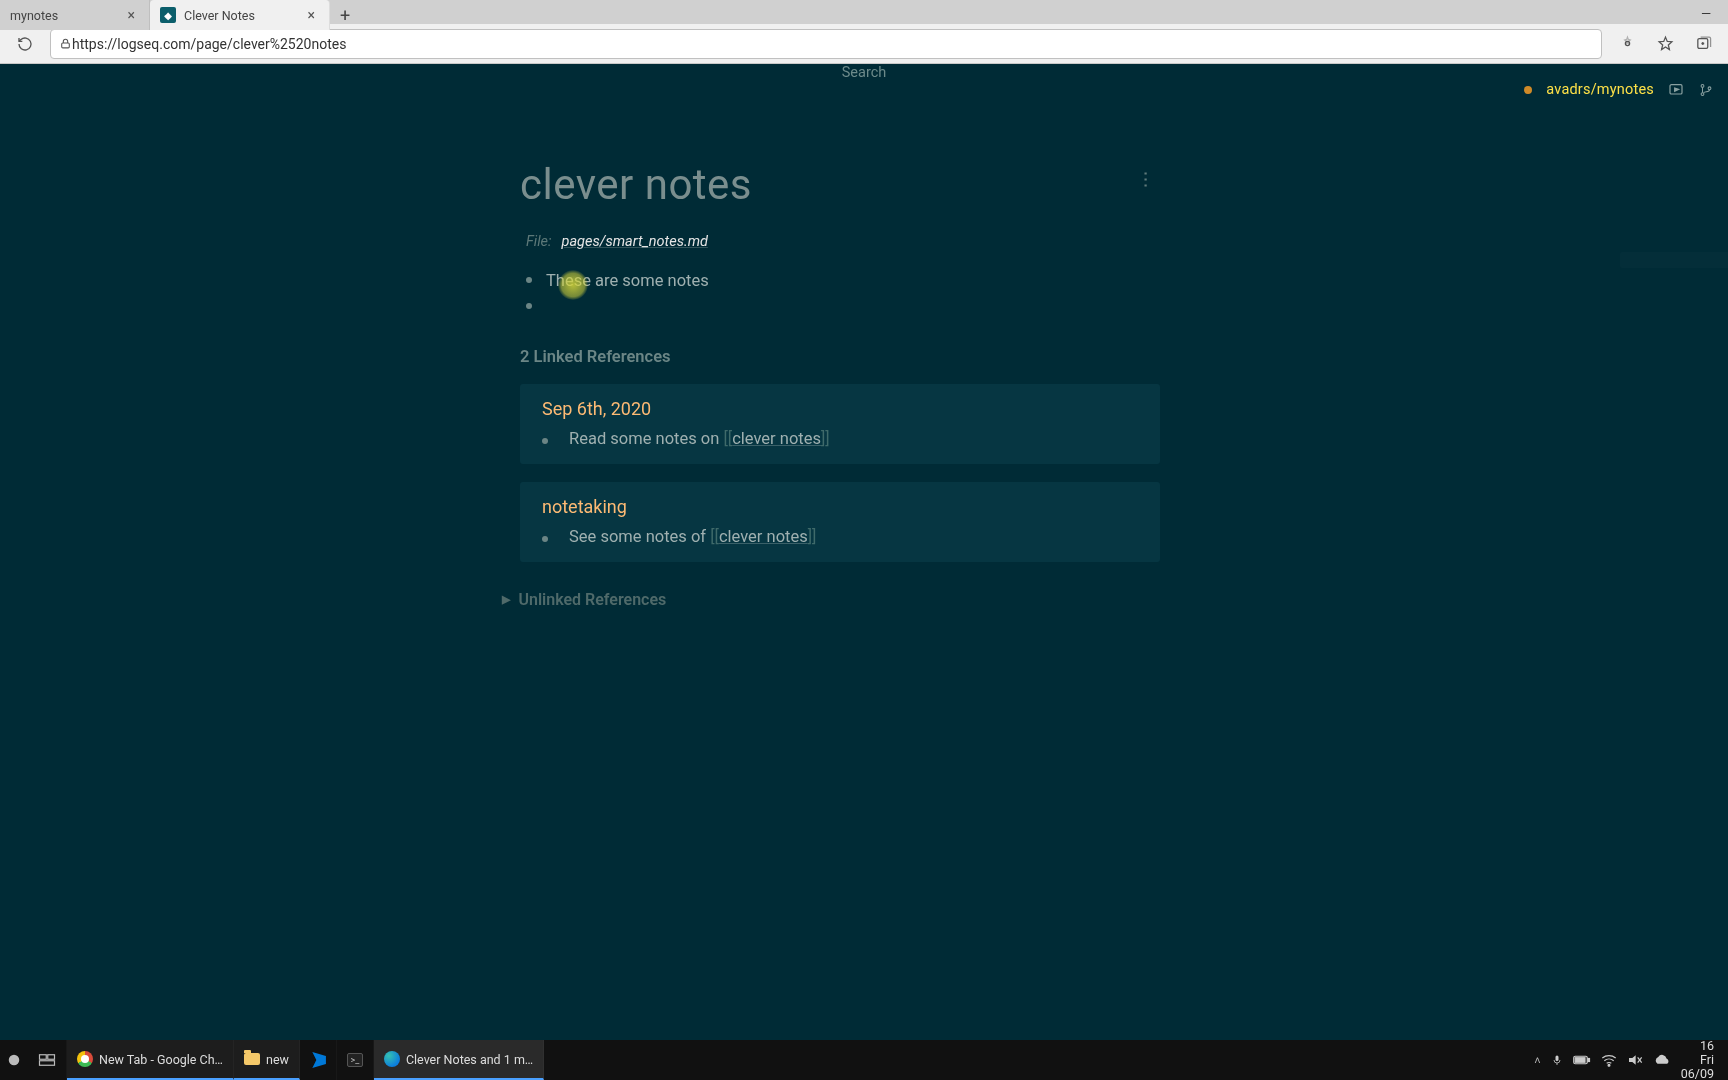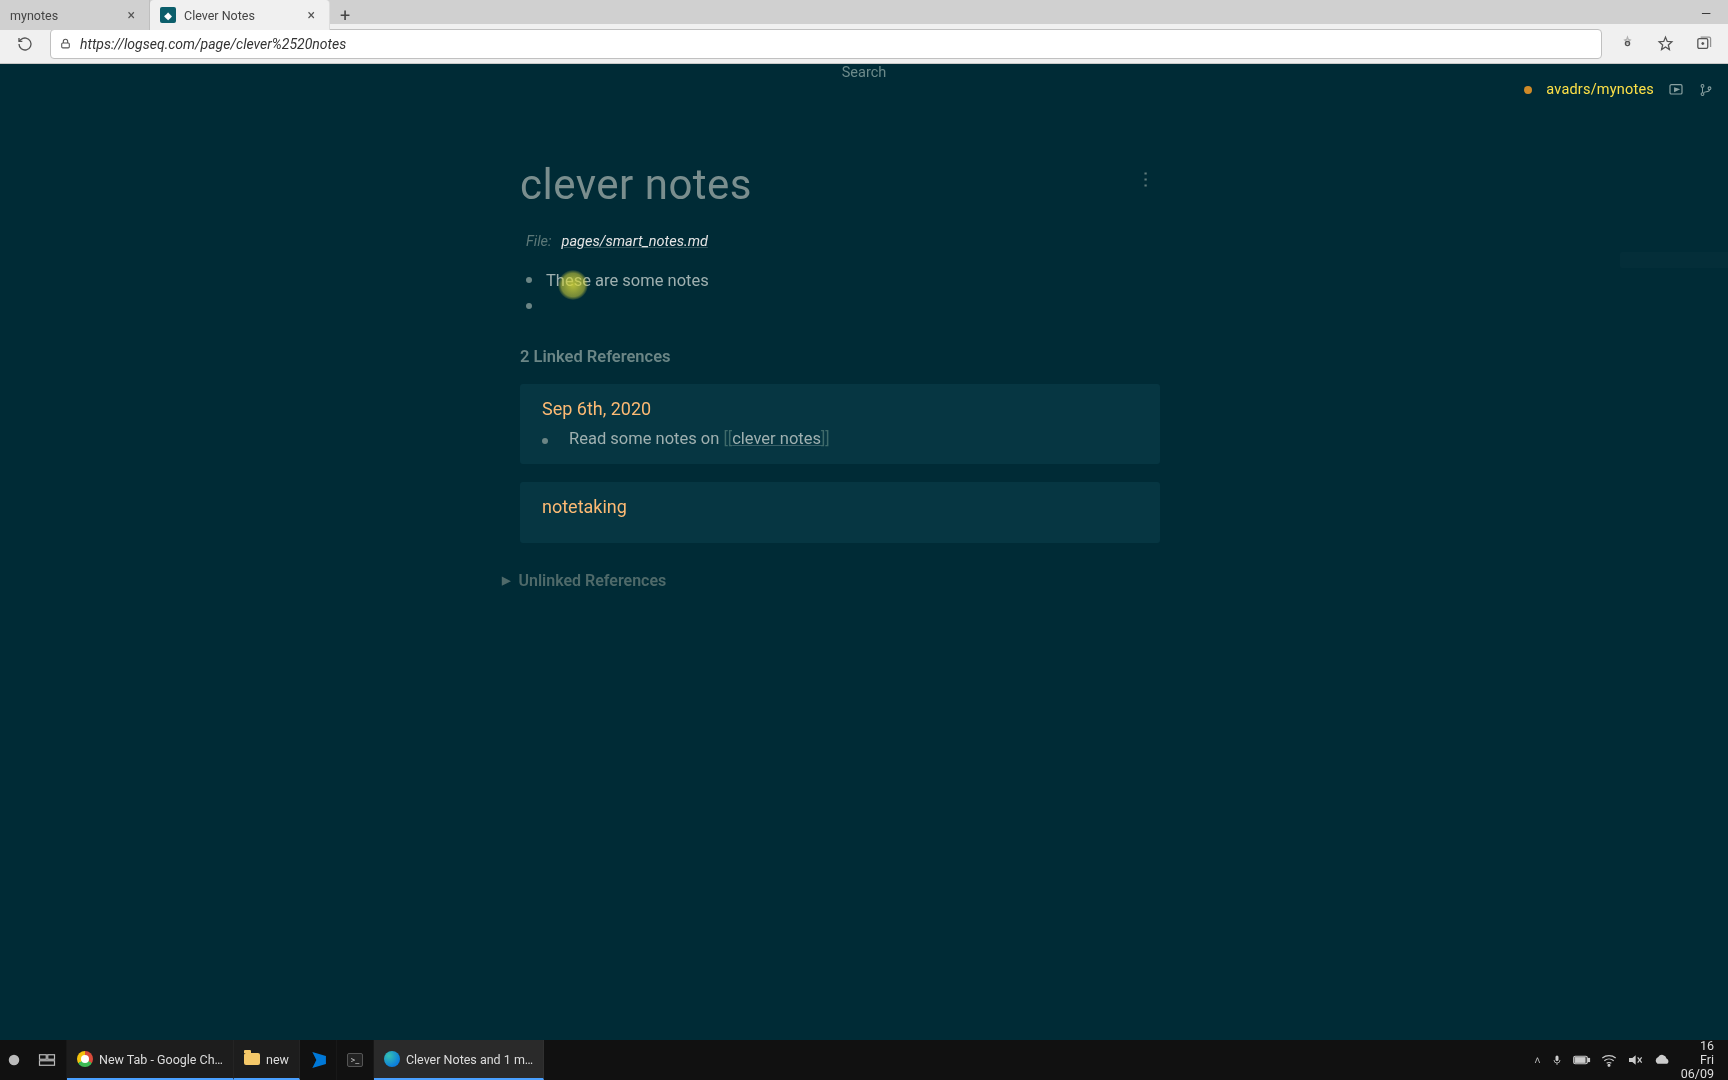--- a/index.html
+++ b/index.html
@@ -12,21 +12,21 @@
 .tab.inactive { background: #d0d0d0; min-width: 150px; }
 .tab.active { background: #f0f0f0; border-top-left-radius: 4px; border-top-right-radius: 4px; }
 .tab .favicon { width: 16px; height: 16px; background: #0b5e6b; border-radius: 2px; display:inline-flex; align-items:center; justify-content:center; font-size:10px; color:#fff;}
 .tab .close-x { margin-left: auto; font-size: 14px; color: #555; cursor: pointer; padding: 0 4px;}
 .newtab { width: 30px; height: 30px; display:flex; align-items:center; justify-content:center; font-size: 18px; color:#444; cursor:pointer; }
 .window-controls { position: absolute; right: 0; top: 0; height: 26px; display:flex; }
 .window-controls div { width: 44px; display:flex; align-items:center; justify-content:center; color:#333; font-size: 13px; }
 
 .addr-row { height: 40px; background: #f0f0f0; display:flex; align-items:center; padding: 0 10px; gap: 10px; border-bottom: 1px solid #c8c8c8;}
 .addr-btn { width: 30px; height: 30px; display:flex; align-items:center; justify-content:center; color:#555; border-radius:4px; }
-.addr-bar { flex: 1; height: 30px; background: #fff; border: 1px solid #c0c0c0; border-radius: 4px; display:flex; align-items:center; padding: 0 8px; gap: 8px; font-size: 14px; color:#333;font-style:italic; }
+.addr-bar { flex: 1; height: 30px; background: #fff; border: 1px solid #c0c0c0; border-radius: 4px; display:flex; align-items:center; padding: 0 8px; font-size: 14px; color:#333; }
 .addr-bar .lock { color:#555; font-size: 13px; }
 .addr-right { display:flex; gap: 8px; }
 
 
 .app { position: relative; height: calc(1080px - 32px - 40px - 40px); background: #002b36; color: #93a1a1; }
 .app-topbar { height: 36px; display:flex; align-items:center; padding: 0 14px; font-size: 14.5px; color:#6c8a8a;flex-direction:column; }
 .app-topbar .search { cursor:text; }
 .app-topbar .right { margin-left:auto; display:flex; align-items:center; gap: 14px; color:#a8b5b5; }
 .sync-dot { width: 8px; height: 8px; background: #d08a28; border-radius: 50%; display:inline-block; }
 .repo-name { color:#fde047; letter-spacing: 0.2px; }
@@ -193,20 +193,26 @@
       <div class="ref-block">
         <span class="bullet"></span>
         <span class="ref-text">
           <span>Read some notes on </span><span class="ref-link"><span class="brackets">[[</span><span class="inner">clever notes</span><span class="brackets">]]</span></span>
         </span>
       </div>
     </div>
 
     <div class="ref-card">
       <div class="ref-title">notetaking</div>
+      <div class="ref-block">
+        <span class="bullet"></span>
+        <span class="ref-text">
+          <span>See some notes of </span><span class="ref-link"><span class="brackets">[[</span><span class="inner">clever notes</span><span class="brackets">]]</span></span>
+        </span>
+      </div>
     </div>
 
     <div class="unlinked-row">
       <span class="caret">▶</span>
       <span>Unlinked References</span>
     </div>
 
     <div class="ghost-block"></div>
   </div>
 </div>

